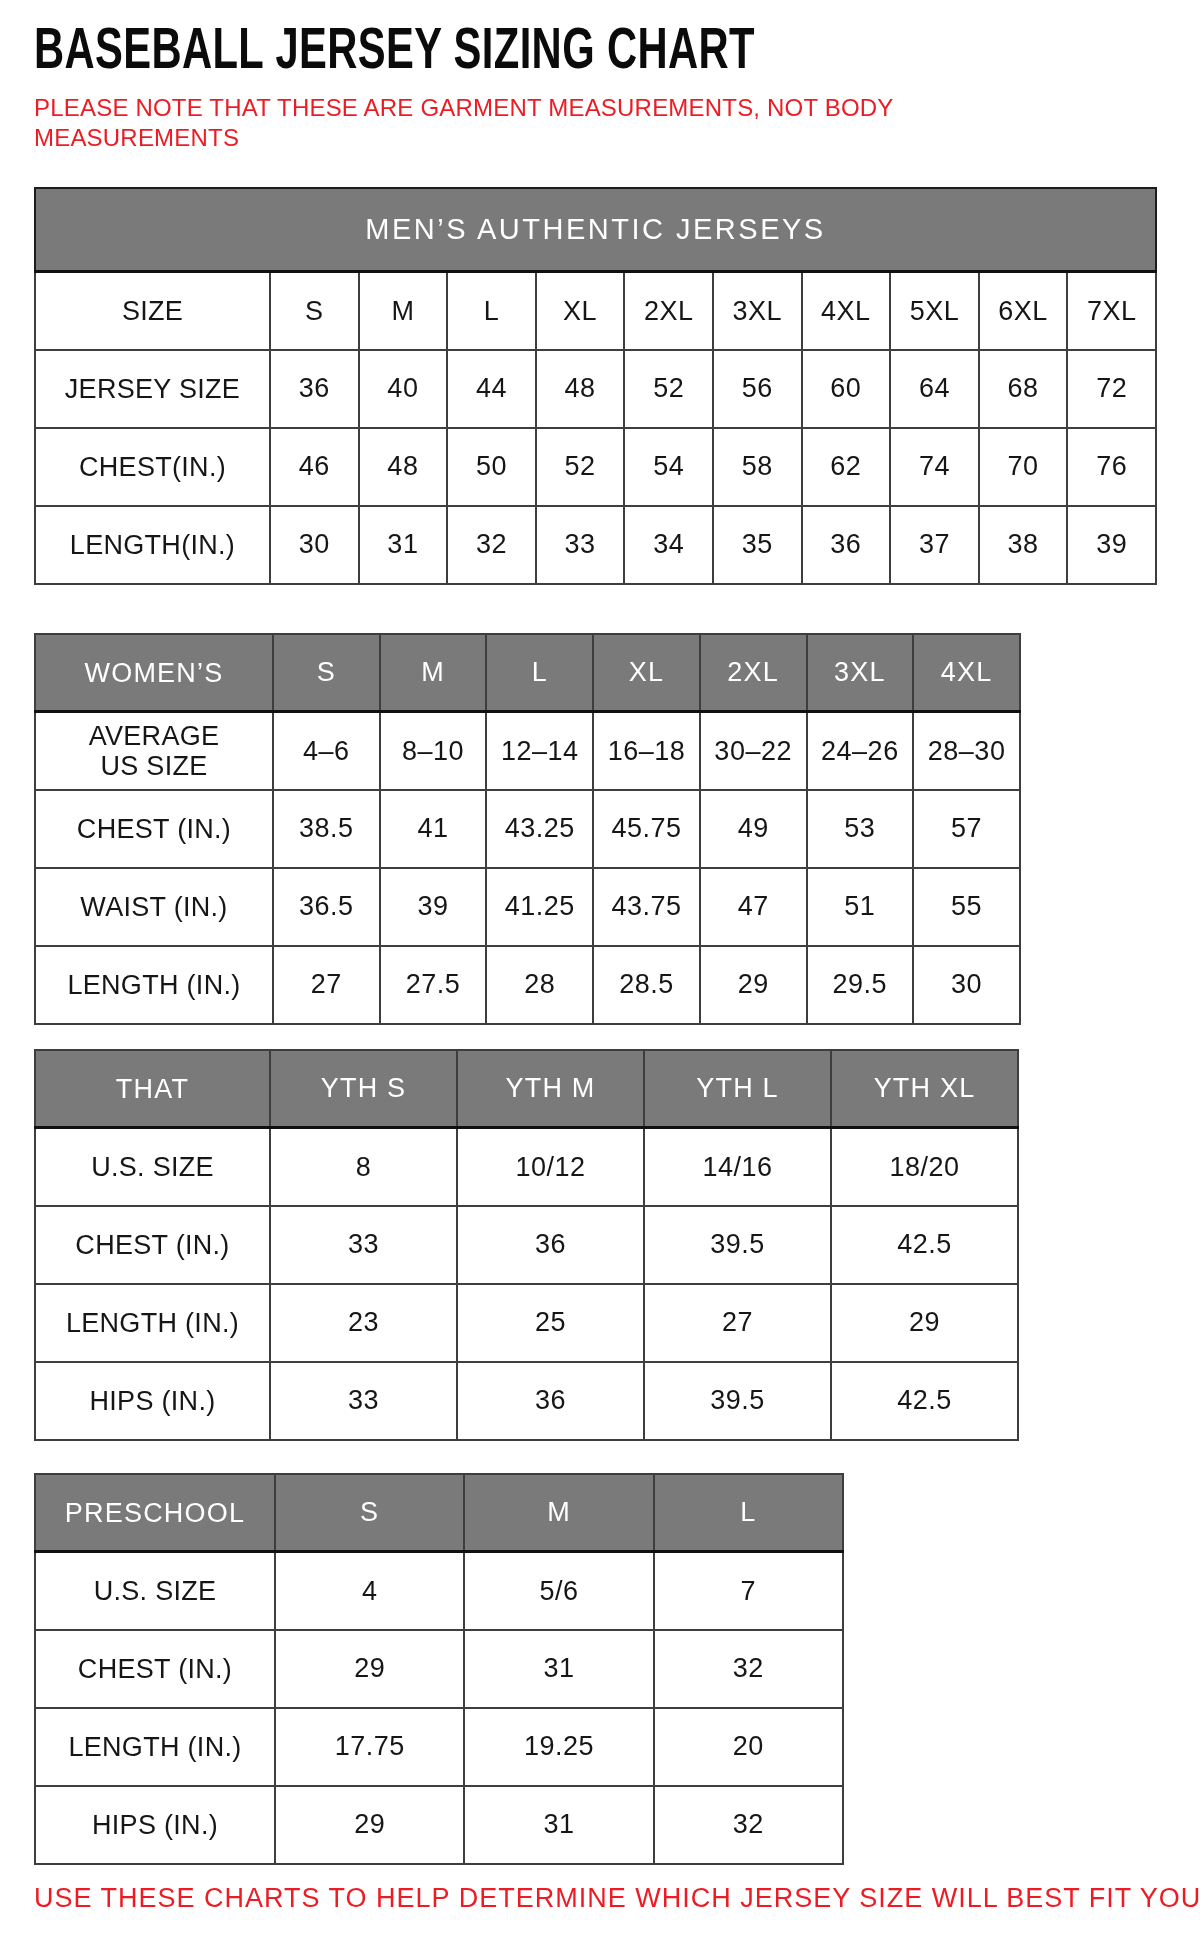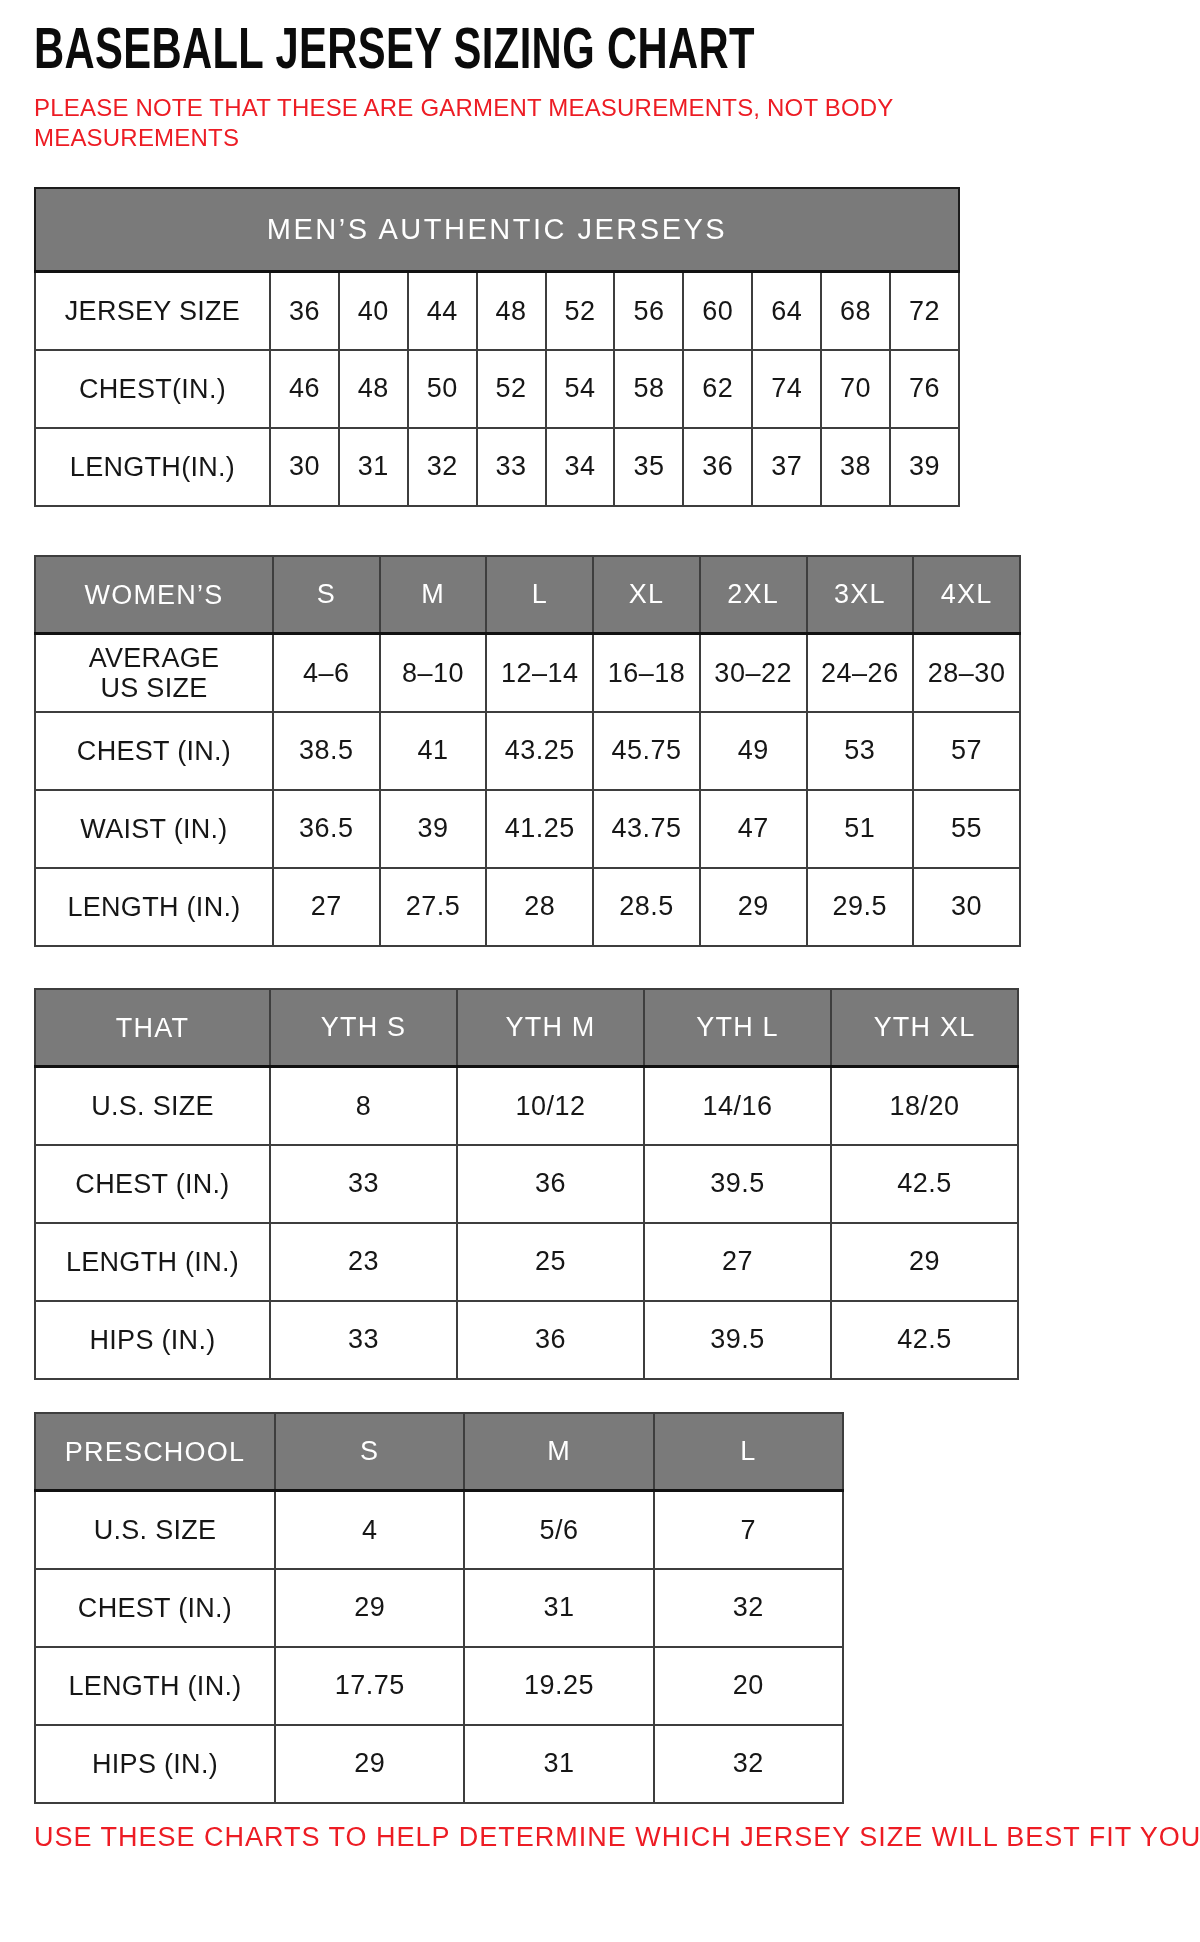--- a/index.html
+++ b/index.html
@@ -67,56 +67,69 @@
   table.t tr.head-row.light td {
     background: #ffffff;
     color: #161616;
   }
   table.t td.label {
     white-space: pre-line;
     line-height: 30px;
     letter-spacing: 0.3px;
   }
   table.t.mens      { margin-bottom: 48px; }
-  table.t.womens    { margin-bottom: 41px; border-radius: 10px; }
+  table.t.womens    { margin-bottom: 24px; border-radius: 10px; }
   table.t.boys      { margin-bottom: 32px; }
   table.t.preschool { margin-bottom: 18px; padding-left: 44px; }
 
   .footer-note {
     color: var(--accent-red);
     font-size: 27px;
     letter-spacing: 1px;
     margin: 0;
     white-space: nowrap;
   }
 </style>
 </head>
 <body>
 
 <div class="page">
   <h1 class="title">BASEBALL JERSEY SIZING CHART</h1>
   <p class="red-note">PLEASE NOTE THAT THESE ARE GARMENT MEASUREMENTS, NOT BODY MEASUREMENTS</p>
   <div id="tables">
-      <table class="t mens" style="width: 926px;">
+      <table class="t mens" style="width: 1123px;">
         <colgroup>
           <col style="width: 235px;">
           <col>
           <col>
           <col>
           <col>
           <col>
           <col>
           <col>
           <col>
           <col>
           <col>
         </colgroup>
         <tbody>
           <tr class="banner-row">
             <td colspan="11" class="banner">MEN’S AUTHENTIC JERSEYS</td>
+          </tr>
+          <tr class="head-row light">
+            <td class="label">SIZE</td>
+            <td>S</td>
+            <td>M</td>
+            <td>L</td>
+            <td>XL</td>
+            <td>2XL</td>
+            <td>3XL</td>
+            <td>4XL</td>
+            <td>5XL</td>
+            <td>6XL</td>
+            <td>7XL</td>
           </tr>
           <tr class="data-row">
             <td class="label">JERSEY SIZE</td>
             <td>36</td>
             <td>40</td>
             <td>44</td>
             <td>48</td>
             <td>52</td>
             <td>56</td>
             <td>60</td>

